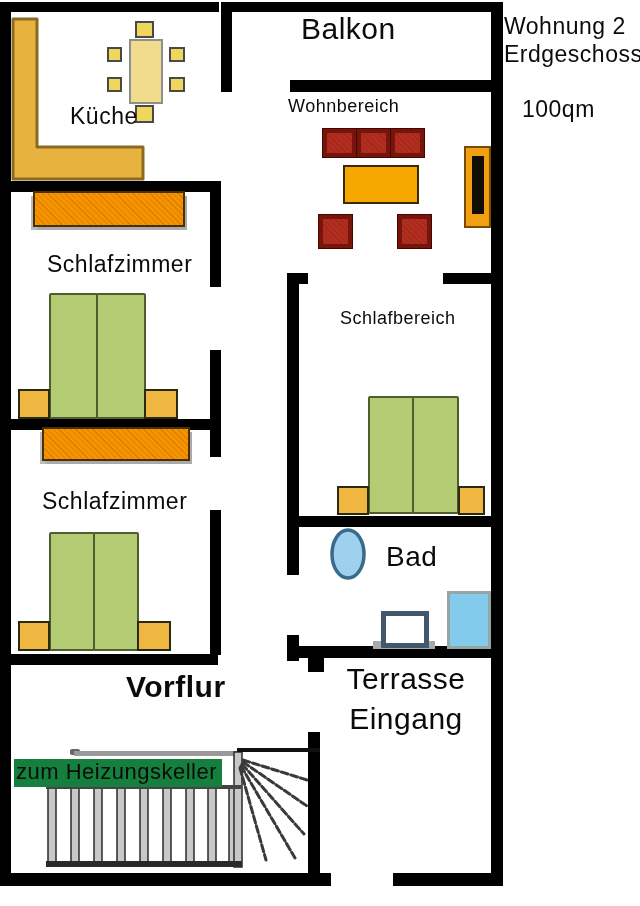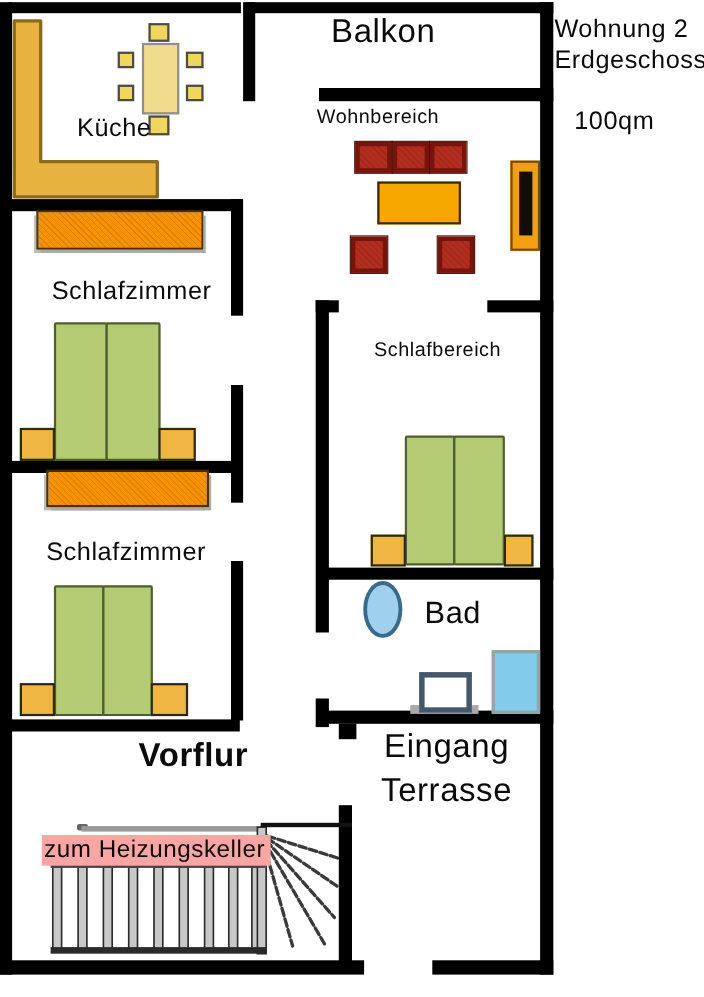--- a/index.html
+++ b/index.html
@@ -27,21 +27,21 @@
   .seat{
     background:repeating-linear-gradient(45deg,#B02E20 0 3px,#a32617 3px 4px);
     border:1px solid #400800;box-shadow:inset 0 0 0 4px #77140b;
   }
   .coffee{background:#F6A800;border:2px solid #3A2A00;}
   .tv{background:#F0A010;border:2px solid #7A4A00;}
   .tv-screen{position:absolute;left:6px;top:8px;width:12px;height:58px;background:#120d05;}
   .basin-base{background:#a9a9a9;}
   .basin{background:#fff;border:5px solid #44586B;}
   .shower{background:#82CBEA;border:3px solid #95A5A6;}
-  .stairs-label{background:#fca5a5;padding:0 5px 2px 2px;margin-left:24px;}
+  .stairs-label{background:#15803d;padding:0 5px 2px 2px;}
   .title-block div{line-height:28px;}
   .terr-block{text-align:center;line-height:40px;}
   svg.overlay{position:absolute;left:0;top:0;pointer-events:none;}
 </style>
 </head>
 <body>
 
 <div class="plan">
 
   <svg class="overlay" width="640" height="906" viewBox="0 0 640 906">
@@ -154,19 +154,19 @@
 
   <div class="lbl lbl-md" style="left:70px;top:103px;">Küche</div>
   <div class="lbl lbl-sm" style="left:288px;top:96px;">Wohnbereich</div>
   <div class="lbl lbl-md" style="left:47px;top:251px;">Schlafzimmer</div>
   <div class="lbl lbl-sm" style="left:340px;top:308px;">Schlafbereich</div>
   <div class="lbl lbl-md" style="left:42px;top:488px;">Schlafzimmer</div>
   <div class="lbl lbl-lg" style="left:386px;top:541px;">Bad</div>
   <div class="lbl lbl-xl" style="left:126px;top:670px;font-weight:bold;">Vorflur</div>
 
   <div class="lbl lbl-xl terr-block" style="left:313px;top:659px;width:186px;">
+    <div>Terrasse</div>
     <div>Eingang</div>
-    <div>Terrasse</div>
   </div>
 
   <div class="lbl stairs-label" style="left:14px;top:759px;font-size:22px;">zum Heizungskeller</div>
 
 </div>
 
 </body></html>

